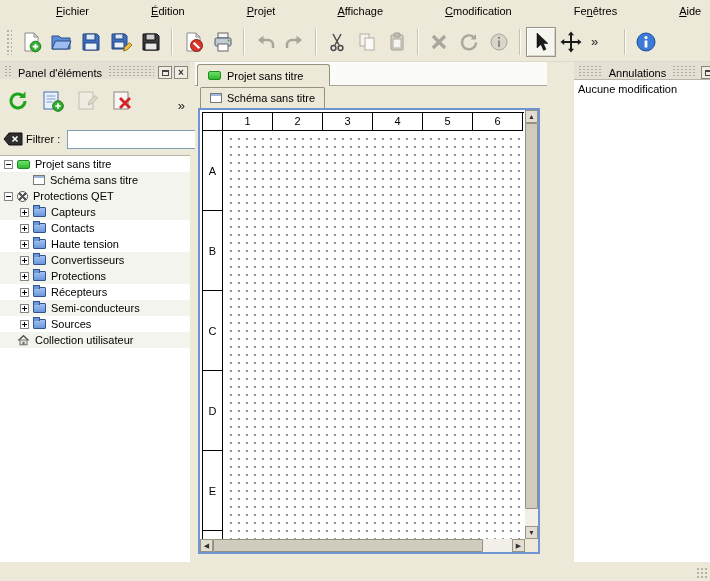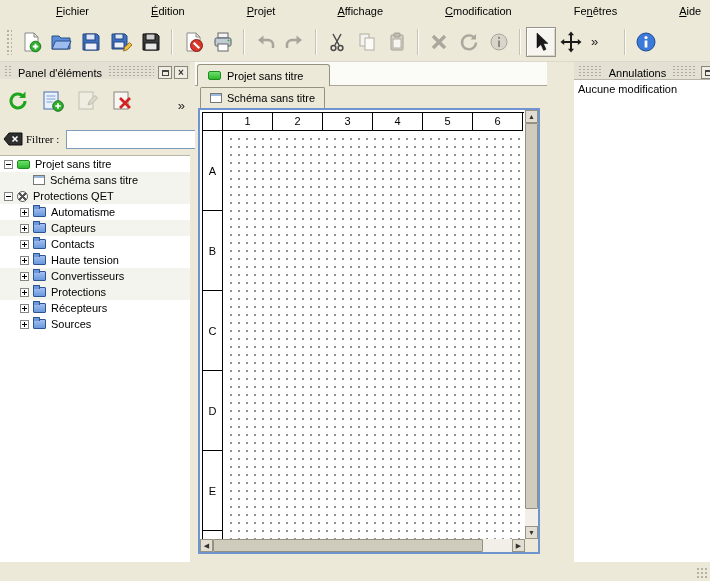--- a/index.html
+++ b/index.html
@@ -49,21 +49,21 @@
   .panel-toolbar { margin-top:5px; height:34px; display:flex; align-items:center;
                    padding:0 3px; position:relative; flex:none; }
   .pt-btn { width:30px; height:30px; margin-right:5px; display:flex; align-items:center; justify-content:center; }
   .pt-btn svg { width:24px; height:24px; }
   .pt-btn.disabled { opacity:.5; }
   .pt-overflow { position:absolute; right:5px; top:14px; font-size:13px; color:#222; }
 
   
   .filter-row { margin:11px 3px 6px 3px; height:20px; display:flex; align-items:center; flex:none; }
   .filter-clear { width:24px; height:18px; display:flex; align-items:center; justify-content:center; margin-right:3px; }
-  .filter-label { margin-right:7px; white-space:nowrap;font-family:Liberation Serif, serif; }
+  .filter-label { margin-right:7px; white-space:nowrap; }
   .filter-input { flex:1; height:19px; margin-right:4px; border:1px solid #7f9db9;
                   background:#fff; font:11px "Liberation Sans",sans-serif; padding:0 3px; }
 
   
   .tree { flex:1; background:#fff; border-top:1px solid #b9b5a9; overflow:hidden; }
   .tree-row { height:16px; display:flex; align-items:center; padding-left:4px; }
   .tree-row.alt { background:#f4f4ee; }
   .tree-row.lvl1 { padding-left:20px; }
   .expander { width:9px; height:9px; border:1px solid #848484; background:#fff;
               position:relative; flex:none; margin-right:4px; }
@@ -367,75 +367,86 @@
           </span>
         <span class="tlabel">Schéma sans titre</span>
       </div>
       <div class="tree-row alt">
         <span class="expander"></span>
         <span class="ticon">
             <span class="icon-qet"></span>
           </span>
         <span class="tlabel">Protections QET</span>
       </div>
+      <div class="tree-row alt lvl1">
+        <span class="expander plus"></span>
+        <span class="ticon">
+            <span class="icon-folder"></span>
+          </span>
+        <span class="tlabel">Capteurs</span>
+      </div>
       <div class="tree-row lvl1">
         <span class="expander plus"></span>
         <span class="ticon">
             <span class="icon-folder"></span>
           </span>
-        <span class="tlabel">Automatisme</span>
+        <span class="tlabel">Contacts</span>
+      </div>
+      <div class="tree-row lvl1">
+        <span class="expander plus"></span>
+        <span class="ticon">
+            <span class="icon-folder"></span>
+          </span>
+        <span class="tlabel">Haute tension</span>
       </div>
       <div class="tree-row alt lvl1">
         <span class="expander plus"></span>
         <span class="ticon">
             <span class="icon-folder"></span>
           </span>
-        <span class="tlabel">Capteurs</span>
+        <span class="tlabel">Convertisseurs</span>
+      </div>
+      <div class="tree-row alt lvl1">
+        <span class="expander plus"></span>
+        <span class="ticon">
+            <span class="icon-folder"></span>
+          </span>
+        <span class="tlabel">Protections</span>
       </div>
       <div class="tree-row lvl1">
         <span class="expander plus"></span>
         <span class="ticon">
             <span class="icon-folder"></span>
           </span>
-        <span class="tlabel">Contacts</span>
+        <span class="tlabel">Récepteurs</span>
+      </div>
+      <div class="tree-row alt lvl1">
+        <span class="expander plus"></span>
+        <span class="ticon">
+            <span class="icon-folder"></span>
+          </span>
+        <span class="tlabel">Semi-conducteurs</span>
       </div>
       <div class="tree-row lvl1">
         <span class="expander plus"></span>
         <span class="ticon">
             <span class="icon-folder"></span>
           </span>
-        <span class="tlabel">Haute tension</span>
-      </div>
-      <div class="tree-row alt lvl1">
-        <span class="expander plus"></span>
-        <span class="ticon">
-            <span class="icon-folder"></span>
-          </span>
-        <span class="tlabel">Convertisseurs</span>
-      </div>
-      <div class="tree-row alt lvl1">
-        <span class="expander plus"></span>
-        <span class="ticon">
-            <span class="icon-folder"></span>
-          </span>
-        <span class="tlabel">Protections</span>
-      </div>
-      <div class="tree-row lvl1">
-        <span class="expander plus"></span>
-        <span class="ticon">
-            <span class="icon-folder"></span>
-          </span>
-        <span class="tlabel">Récepteurs</span>
-      </div>
-      <div class="tree-row lvl1">
-        <span class="expander plus"></span>
-        <span class="ticon">
-            <span class="icon-folder"></span>
-          </span>
         <span class="tlabel">Sources</span>
+      </div>
+      <div class="tree-row alt">
+        <span class="exp-spacer"></span>
+        <span class="ticon">
+          <svg width="13" height="12" viewBox="0 0 14 12">
+              <path d="M1.5 6.5L7 1.5l5.5 5" fill="none" stroke="#555" stroke-width="1.6"></path>
+              <rect x="3.2" y="6" width="7.6" height="5.2" fill="#e6e3da" stroke="#6b6b6b"></rect>
+              <rect x="6" y="8" width="2.2" height="3.2" fill="#6b6b6b"></rect>
+            </svg>
+        </span>
+        <span class="tlabel">Collection utilisateur</span>
       </div>
     </div>
   </div>
 
   <div id="center">
     <div class="project-tabbar">
       <div class="project-tab">
         <span class="ticon">
             <span class="icon-project"></span>
           </span>

